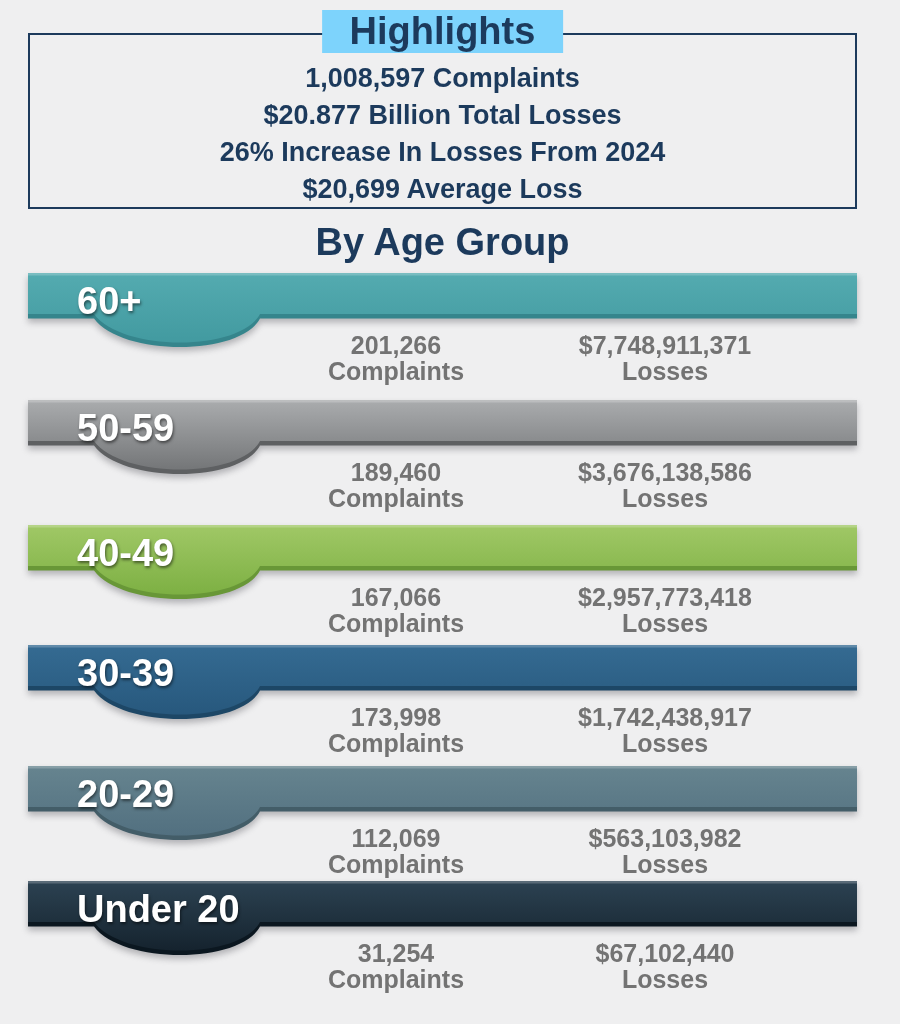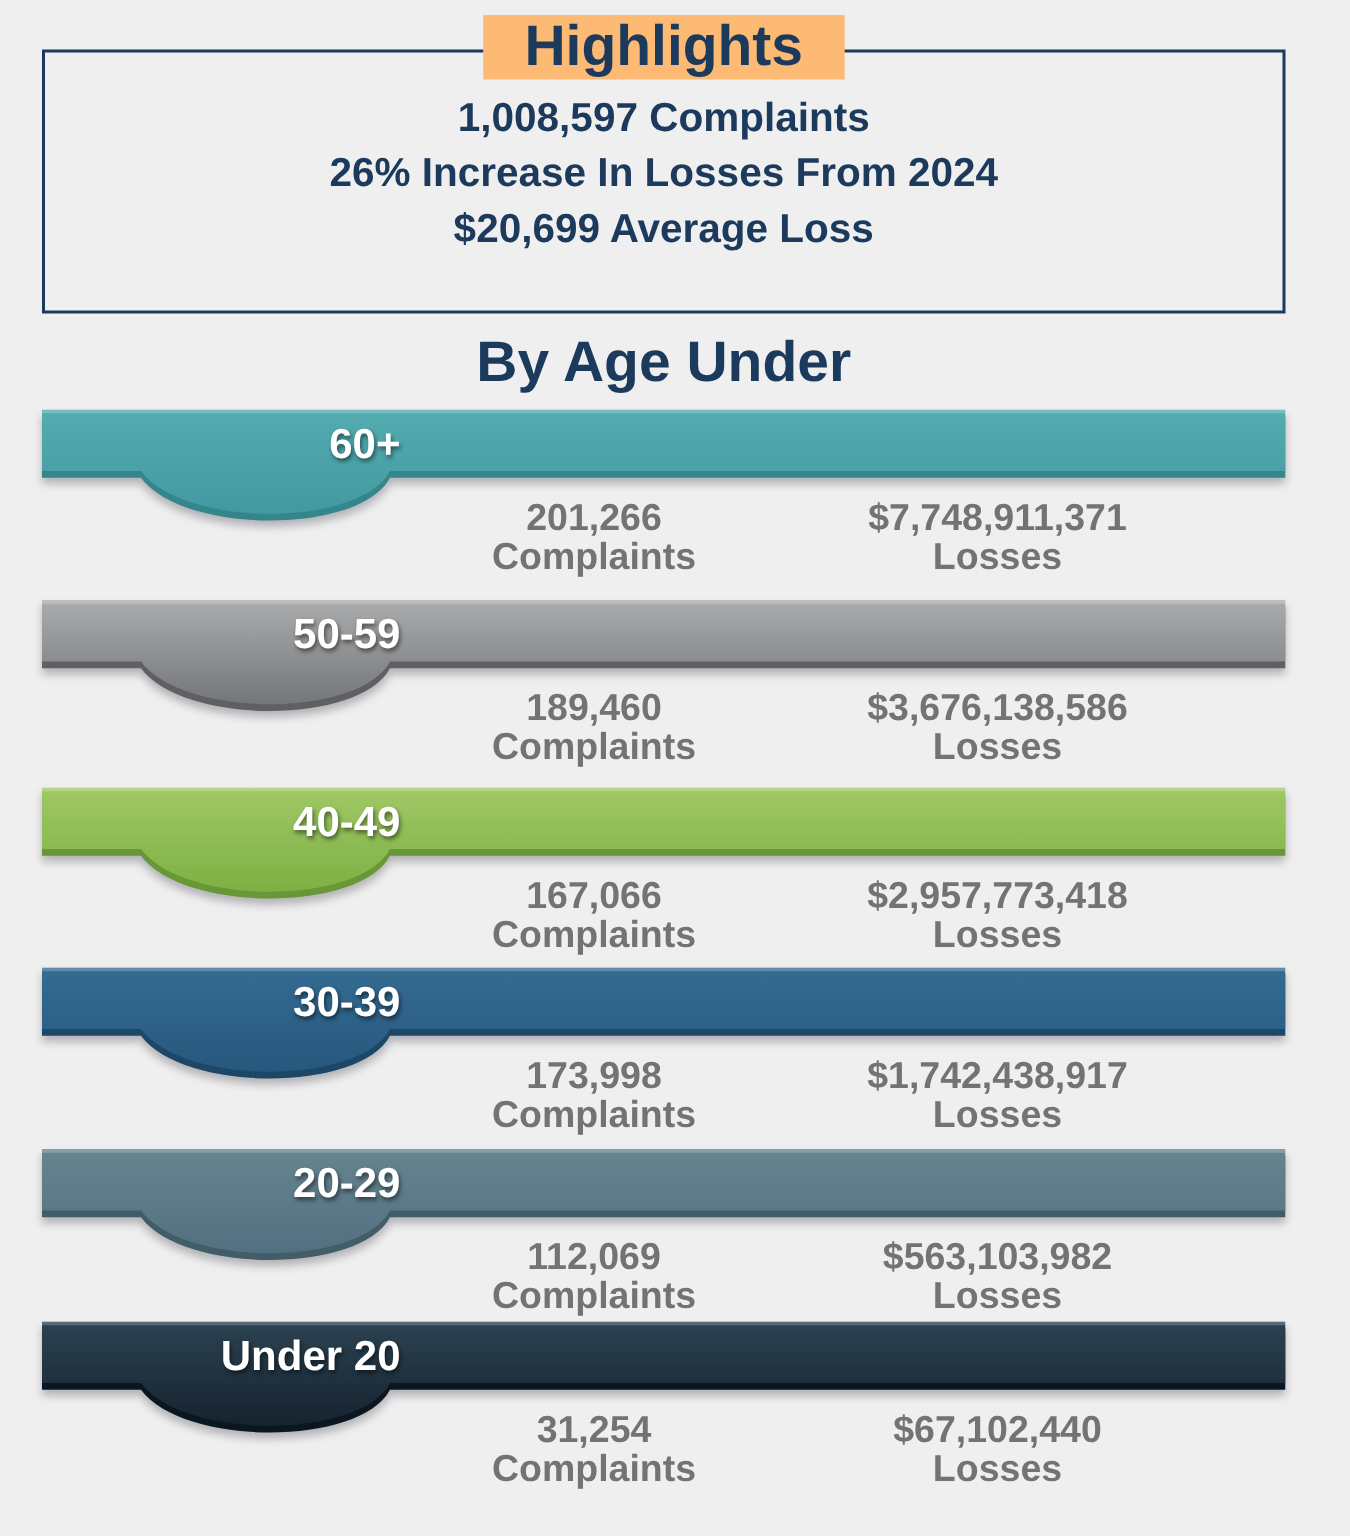--- a/index.html
+++ b/index.html
@@ -20,21 +20,21 @@
   .highlights-box{
     position:absolute;
     left:28px; top:33px;
     width:825px; height:172px;
     border:2px solid #1c3a5c;
   }
   .highlights-title{
     position:absolute;
     top:-25px; left:50%;
     transform:translateX(-50%);
-    background:#fdba74;
+    background:#7dd3fc;
     padding:0 28px;
     font-size:38px;
     font-weight:700;
     color:#1c3a5c;
     white-space:nowrap;
   }
   .highlights-lines{
     box-sizing:border-box;
     width:100%; height:100%;
     padding-top:25px;
@@ -72,22 +72,22 @@
   }
   .ribbon{
     position:absolute;
     left:0; top:0;
     filter:drop-shadow(0 4px 3px rgba(105,105,110,.45));
   }
   .age-label{
     position:absolute;
     left:49px; top:7px;
     width:190px;
-    text-align:right;
-    font-size:28px;
+    text-align:left;
+    font-size:38px;
     font-weight:700;
     color:#ffffff;
     text-shadow:1px 2px 3px rgba(0,0,0,.5);
     white-space:nowrap;
   }
   .stat{
     position:absolute;
     top:59px;
     width:250px;
     text-align:center;
@@ -104,26 +104,27 @@
 </style>
 </head>
 <body>
 
 <div class="canvas">
 
   <div class="highlights-box">
     <div class="highlights-title">Highlights</div>
     <div class="highlights-lines">
       <div class="highlights-line">1,008,597 Complaints</div>
+      <div class="highlights-line">$20.877 Billion Total Losses</div>
       <div class="highlights-line">26% Increase In Losses From 2024</div>
       <div class="highlights-line">$20,699 Average Loss</div>
     </div>
   </div>
 
-  <div class="section-title">By Age Under</div>
+  <div class="section-title">By Age Group</div>
 
   <div class="row" style="top: 273px; --c1: #54abb0; --c2: #429aa0; --lip: #35858c;">
     <svg class="ribbon" width="829" height="84" viewBox="0 0 829 84">
       <defs>
         <linearGradient id="g0" x1="0" y1="0" x2="0" y2="1">
           <stop offset="0" style="stop-color:var(--c1)"></stop>
             <stop offset="1" style="stop-color:var(--c2)"></stop>
         </linearGradient>
       </defs>
       <path d="M0,0 H829 V41 H232 C212,79 94,79 66,41 H0 Z" transform="translate(0,4.5)" style="fill:var(--lip)"></path>

